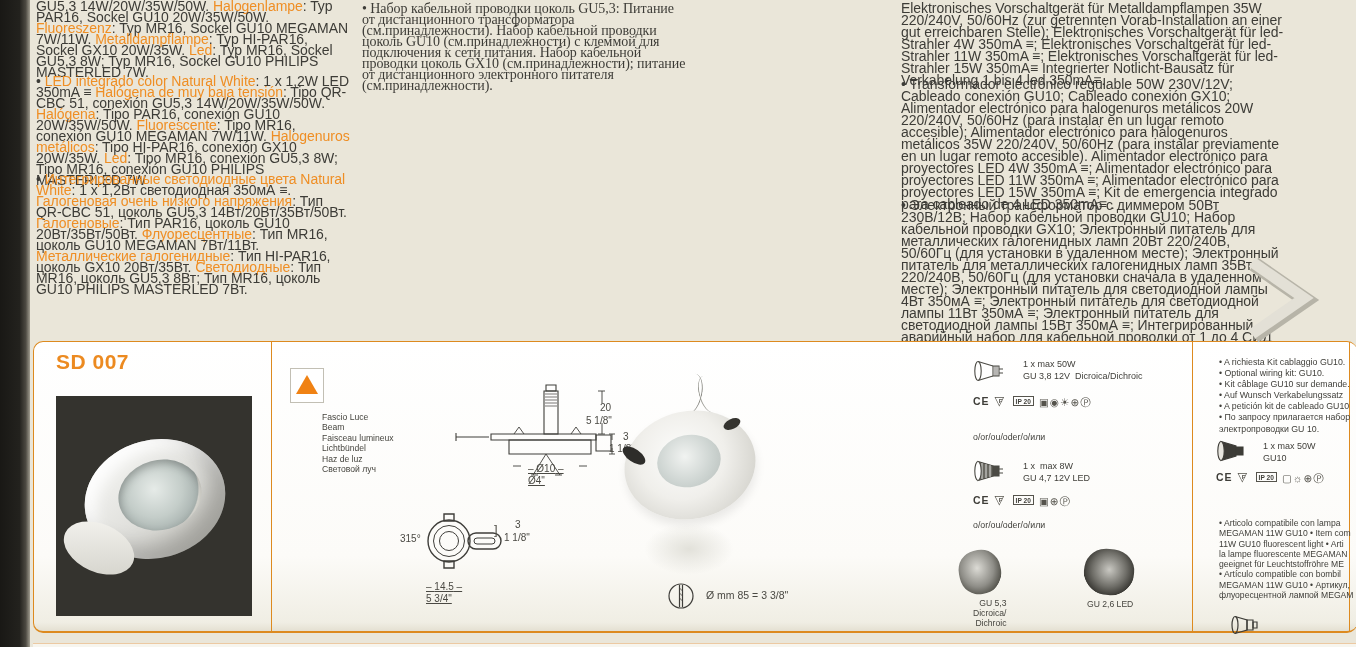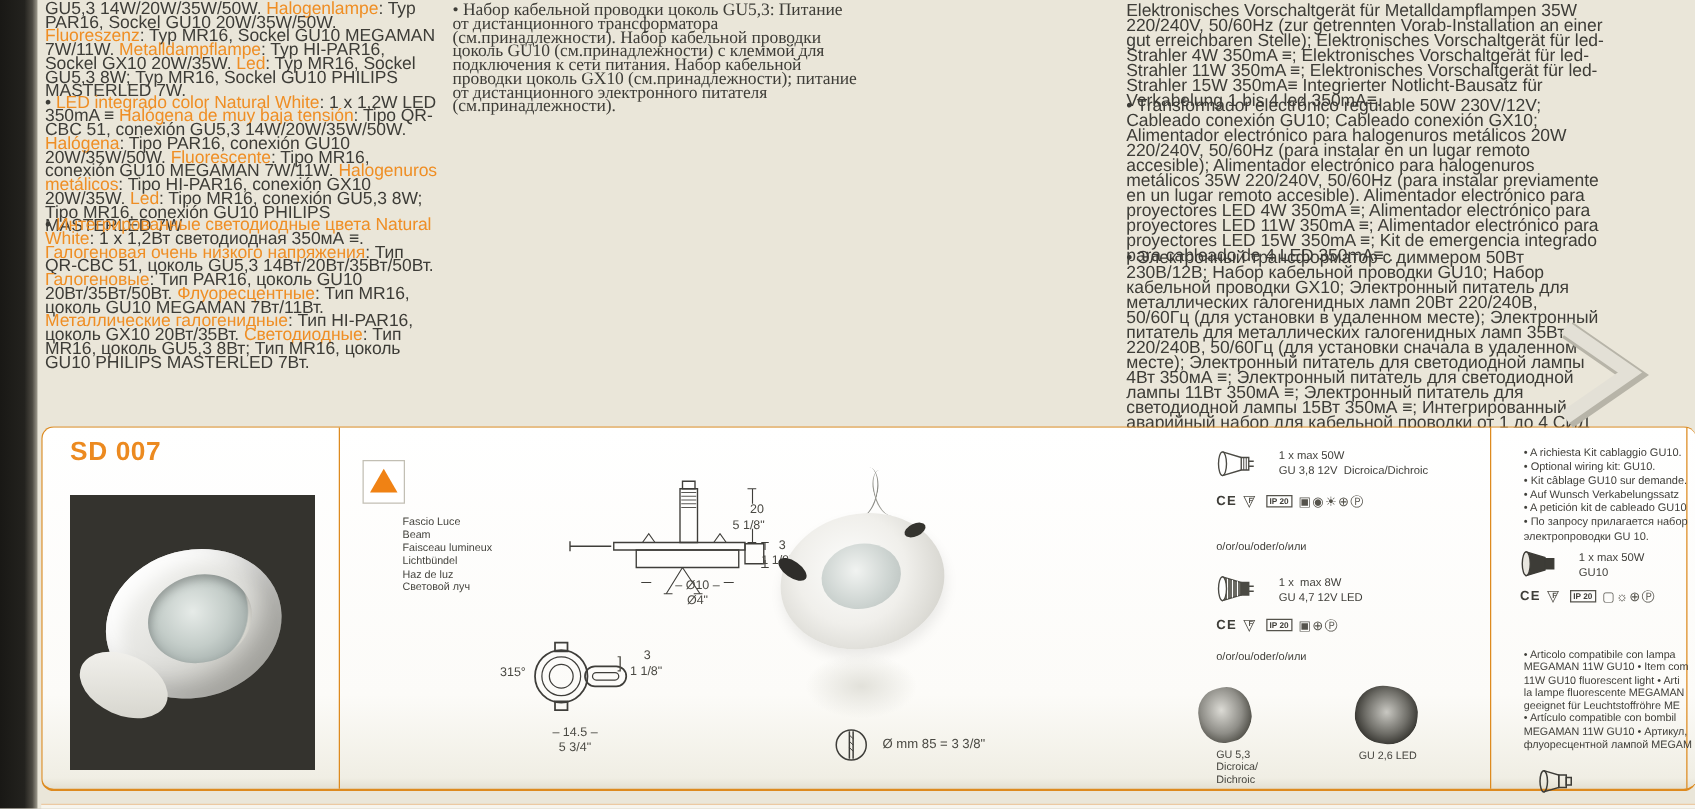--- a/index.html
+++ b/index.html
@@ -23,21 +23,21 @@
   .sdtitle{position:absolute;left:22px;top:8px;font-size:21px;font-weight:bold;color:#ec8a20;letter-spacing:.5px;}
   .photo{position:absolute;left:22px;top:54px;width:196px;height:220px;background:#34332e;overflow:hidden;}
   .ring{position:absolute;border-radius:50%;}
   
   .tribox{position:absolute;left:256px;top:26px;width:32px;height:33px;background:#fff;border:1px solid #c2bfb4;}
   .tri{width:0;height:0;border-left:11px solid transparent;border-right:11px solid transparent;
        border-bottom:19px solid #f08214;margin:6px auto 0;}
   .beamlbl{position:absolute;left:256px;top:70px;font-size:8.6px;line-height:10.4px;color:#46453f;margin-left:32px;}
   .dim{position:absolute;font-size:10px;color:#4a4943;white-space:nowrap;}
   .dashes::before{content:"– "}.dashes::after{content:" –"}
-  .ctr{text-align:center;}
+  .ctr{text-align:left;text-decoration:underline;}
   .techsvg{position:absolute;}
   .techsvg *{vector-effect:non-scaling-stroke;}
   
   .lamptxt{position:absolute;font-size:9px;line-height:11.5px;color:#3f3e39;white-space:pre;}
   .orlbl{position:absolute;font-size:8.8px;color:#3f3e39;}
   .certrow{position:absolute;display:flex;align-items:center;gap:5px;color:#55534c;}
   .ce{font-size:10.5px;font-weight:bold;letter-spacing:1px;color:#3f3e39;}
   .trif{position:relative;width:13px;height:13px;font-size:12.5px;line-height:13px;color:#55534c;}
   .trif .tf{position:absolute;left:4.2px;top:0.5px;font-size:6px;font-weight:bold;color:#55534c;}
   .ip{font-size:6.6px;font-weight:bold;border:1px solid #55534c;padding:0.5px 2px;color:#3f3e39;}
@@ -187,21 +187,21 @@
     <div class="certrow" style="left:939px;top:149px;">
       <span class="ce">CE</span>
       <span class="trif"><span>▽</span><span class="tf">F</span></span>
       <span class="ip">IP 20</span>
       <span><span class="gicon">▣</span><span class="gicon">⊕</span><span class="gicon">Ⓟ</span></span>
     </div>
     <div class="orlbl" style="left:939px;top:178px;">o/or/ou/oder/o/или</div>
 
     <div class="lampphoto" style="left:925px;top:208px;width:42px;height:44px;transform:rotate(-12deg);
          background:radial-gradient(ellipse at 45% 40%,#dcdbd5 0%,#8f8e88 50%,#57564f 74%,rgba(0,0,0,0) 76%);"></div>
-    <div class="cap" style="left:939px;top:256px;">GU 5,3<br>Dicroica/<br>Dichroic</div>
+    <div class="cap" style="left:939px;top:256px;text-align:right;">GU 5,3<br>Dicroica/<br>Dichroic</div>
     <div class="lampphoto" style="left:1050px;top:207px;width:50px;height:46px;transform:rotate(8deg);
          background:radial-gradient(ellipse at 50% 45%,#c9c8c2 0%,#6f6e68 48%,#3c3b36 72%,rgba(0,0,0,0) 74%);"></div>
     <div class="cap" style="left:1053px;top:257px;">GU 2,6 LED</div>
 
     <div class="acc" style="left:1185px;top:15px;width:180px;">• A richiesta Kit cablaggio GU10.<br>• Optional wiring kit: GU10.<br>• Kit câblage GU10 sur demande.<br>• Auf Wunsch Verkabelungssatz<br>• A petición kit de cableado GU10<br>• По запросу прилагается набор<br>электропроводки GU 10.</div>
     <svg class="techsvg" style="left:1180px;top:97px;" width="34" height="24" viewBox="0 0 34 24" fill="none" stroke="#3d3c37" stroke-width="1.1">
       <path d="M7 2.5 L22 7 L22 17 L7 21.5 Z" fill="#3d3c37"></path>
       <ellipse cx="7" cy="12" rx="3.2" ry="9.5" fill="#e8e6df"></ellipse>
       <rect x="22" y="8" width="7" height="8" fill="#3d3c37"></rect>
     </svg>

